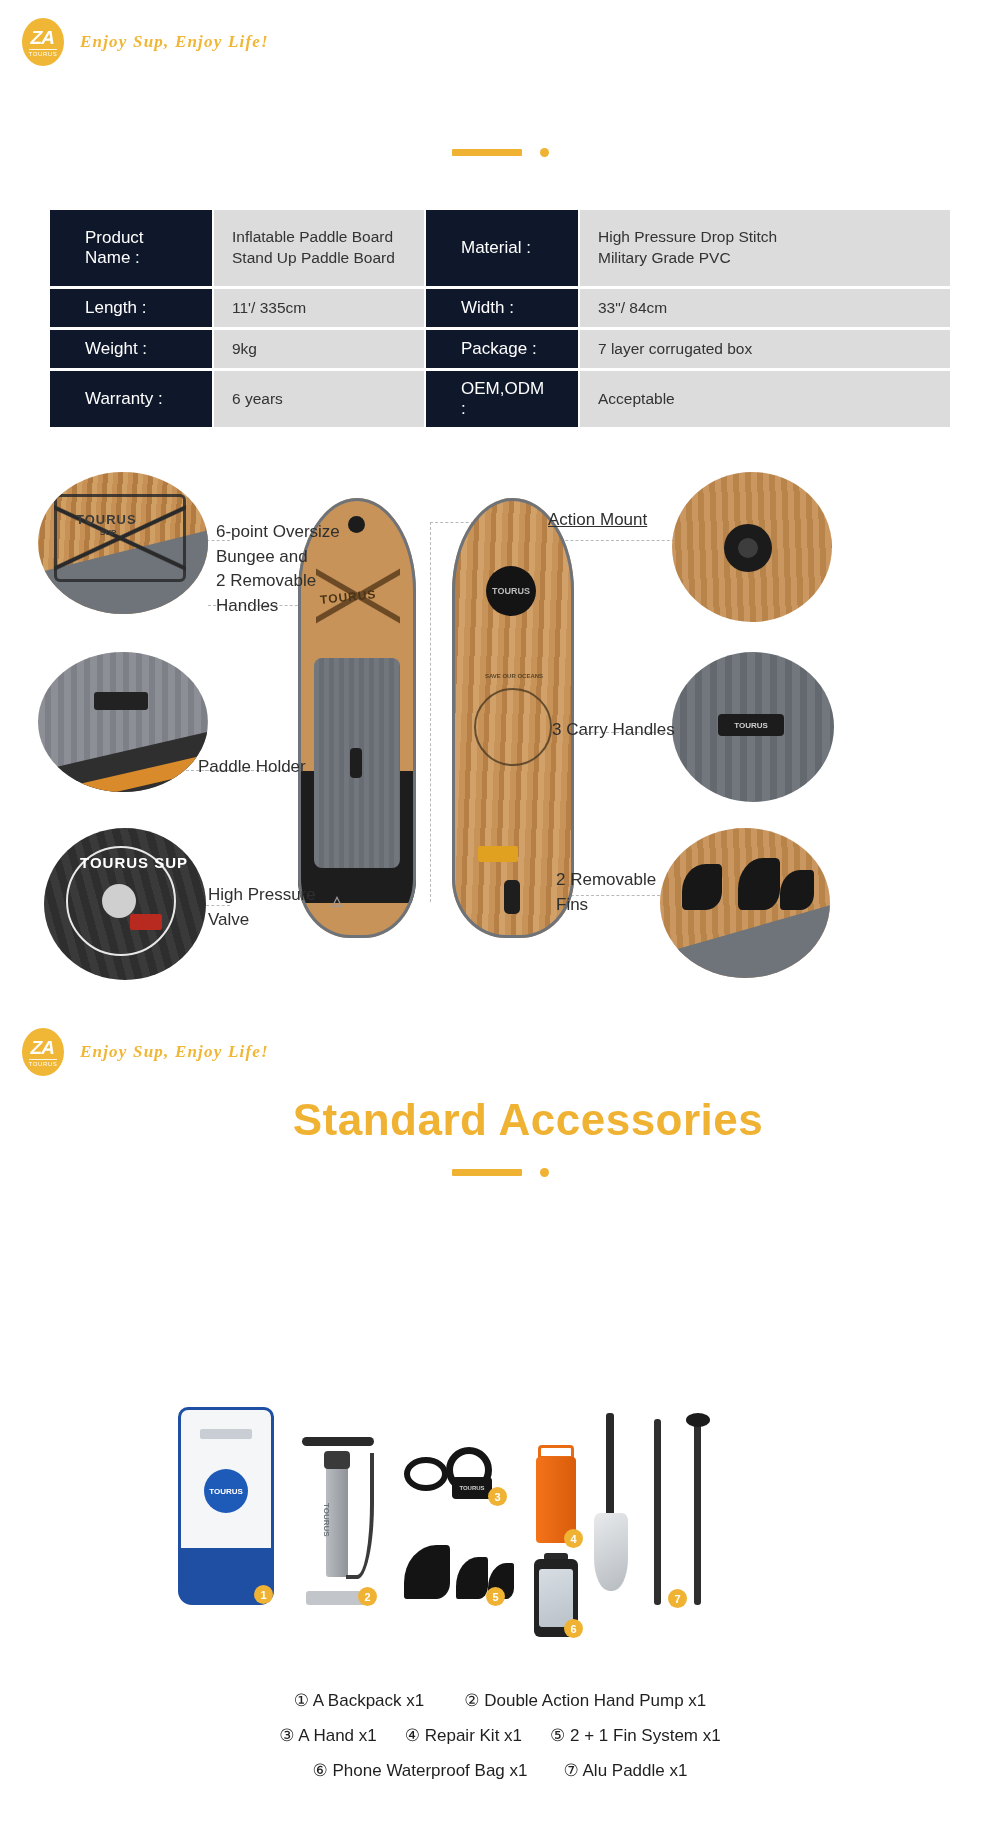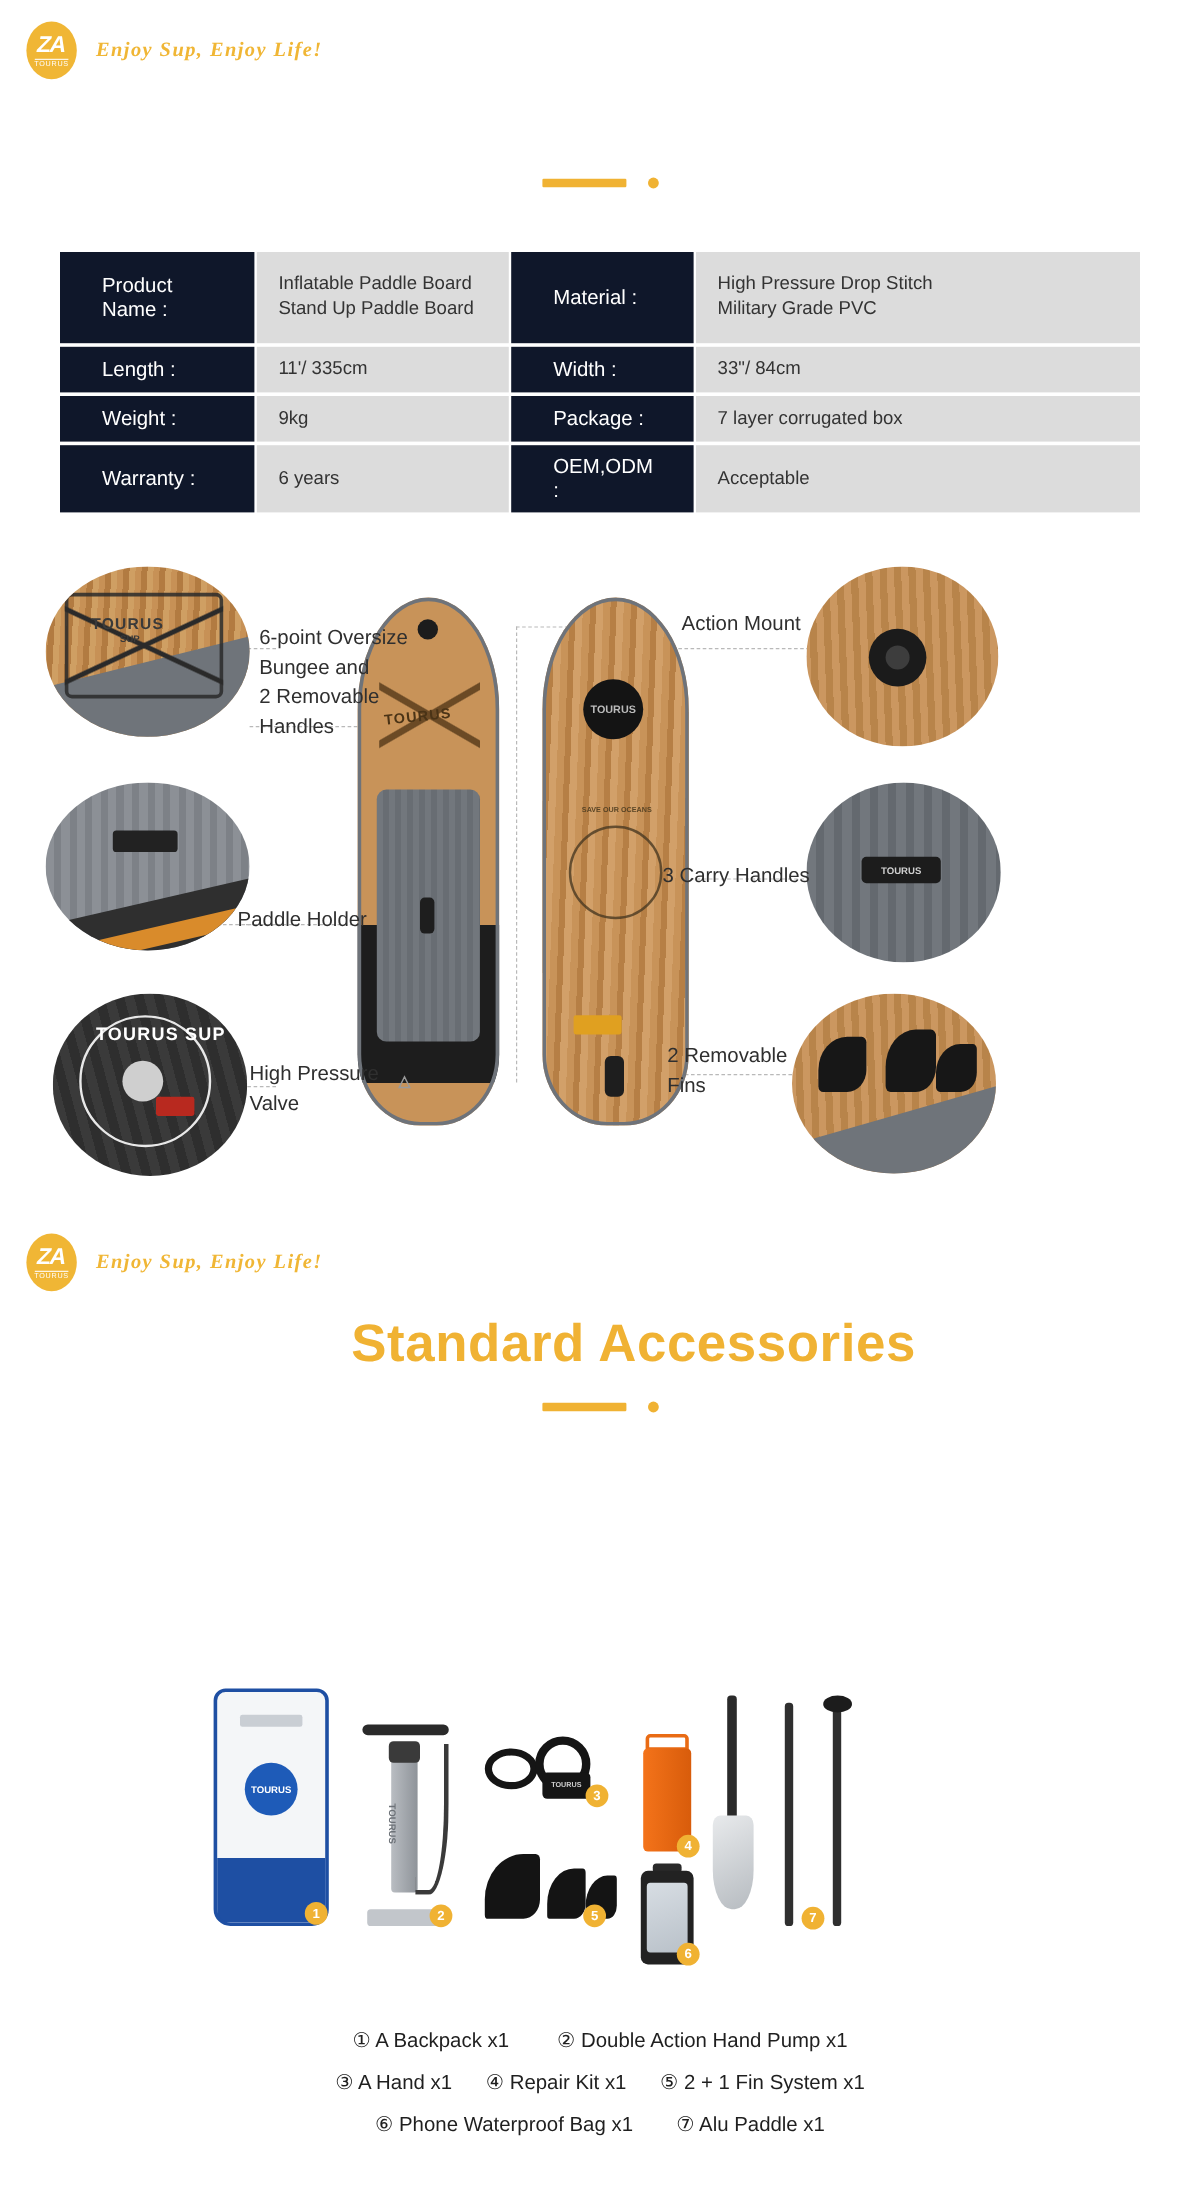--- a/index.html
+++ b/index.html
@@ -224,21 +224,21 @@
       <div style="position:absolute;left:-10px;bottom:-10px;width:210px;height:60px;background:#6f747a;transform:rotate(-16deg);"></div>
       <div style="position:absolute;left:22px;top:36px;width:40px;height:46px;background:#171717;border-radius:60% 10% 40% 10%;"></div>
       <div style="position:absolute;left:78px;top:30px;width:42px;height:52px;background:#171717;border-radius:60% 10% 40% 10%;"></div>
       <div style="position:absolute;left:120px;top:42px;width:34px;height:40px;background:#171717;border-radius:60% 10% 40% 10%;"></div>
     </div>
 
     <div class="callout" style="left:216px; top:80px; width:130px; white-space:pre-line;">6-point Oversize
 Bungee and
 2 Removable
 Handles</div>
-    <div class="callout" style="left:568px; top:68px;">Action Mount</div>
+    <div class="callout" style="left:548px; top:68px;text-decoration:underline;">Action Mount</div>
     <div class="callout" style="left:552px; top:278px;">3 Carry Handles</div>
     <div class="callout" style="left:198px; top:315px;">Paddle Holder</div>
     <div class="callout" style="left:208px; top:443px; white-space:pre-line;">High Pressure
 Valve</div>
     <div class="callout" style="left:556px; top:428px; white-space:pre-line;">2 Removable
 Fins</div>
   </div>
 
   <div class="brandbar" style="top:1028px;">
     <div class="logo-badge">

